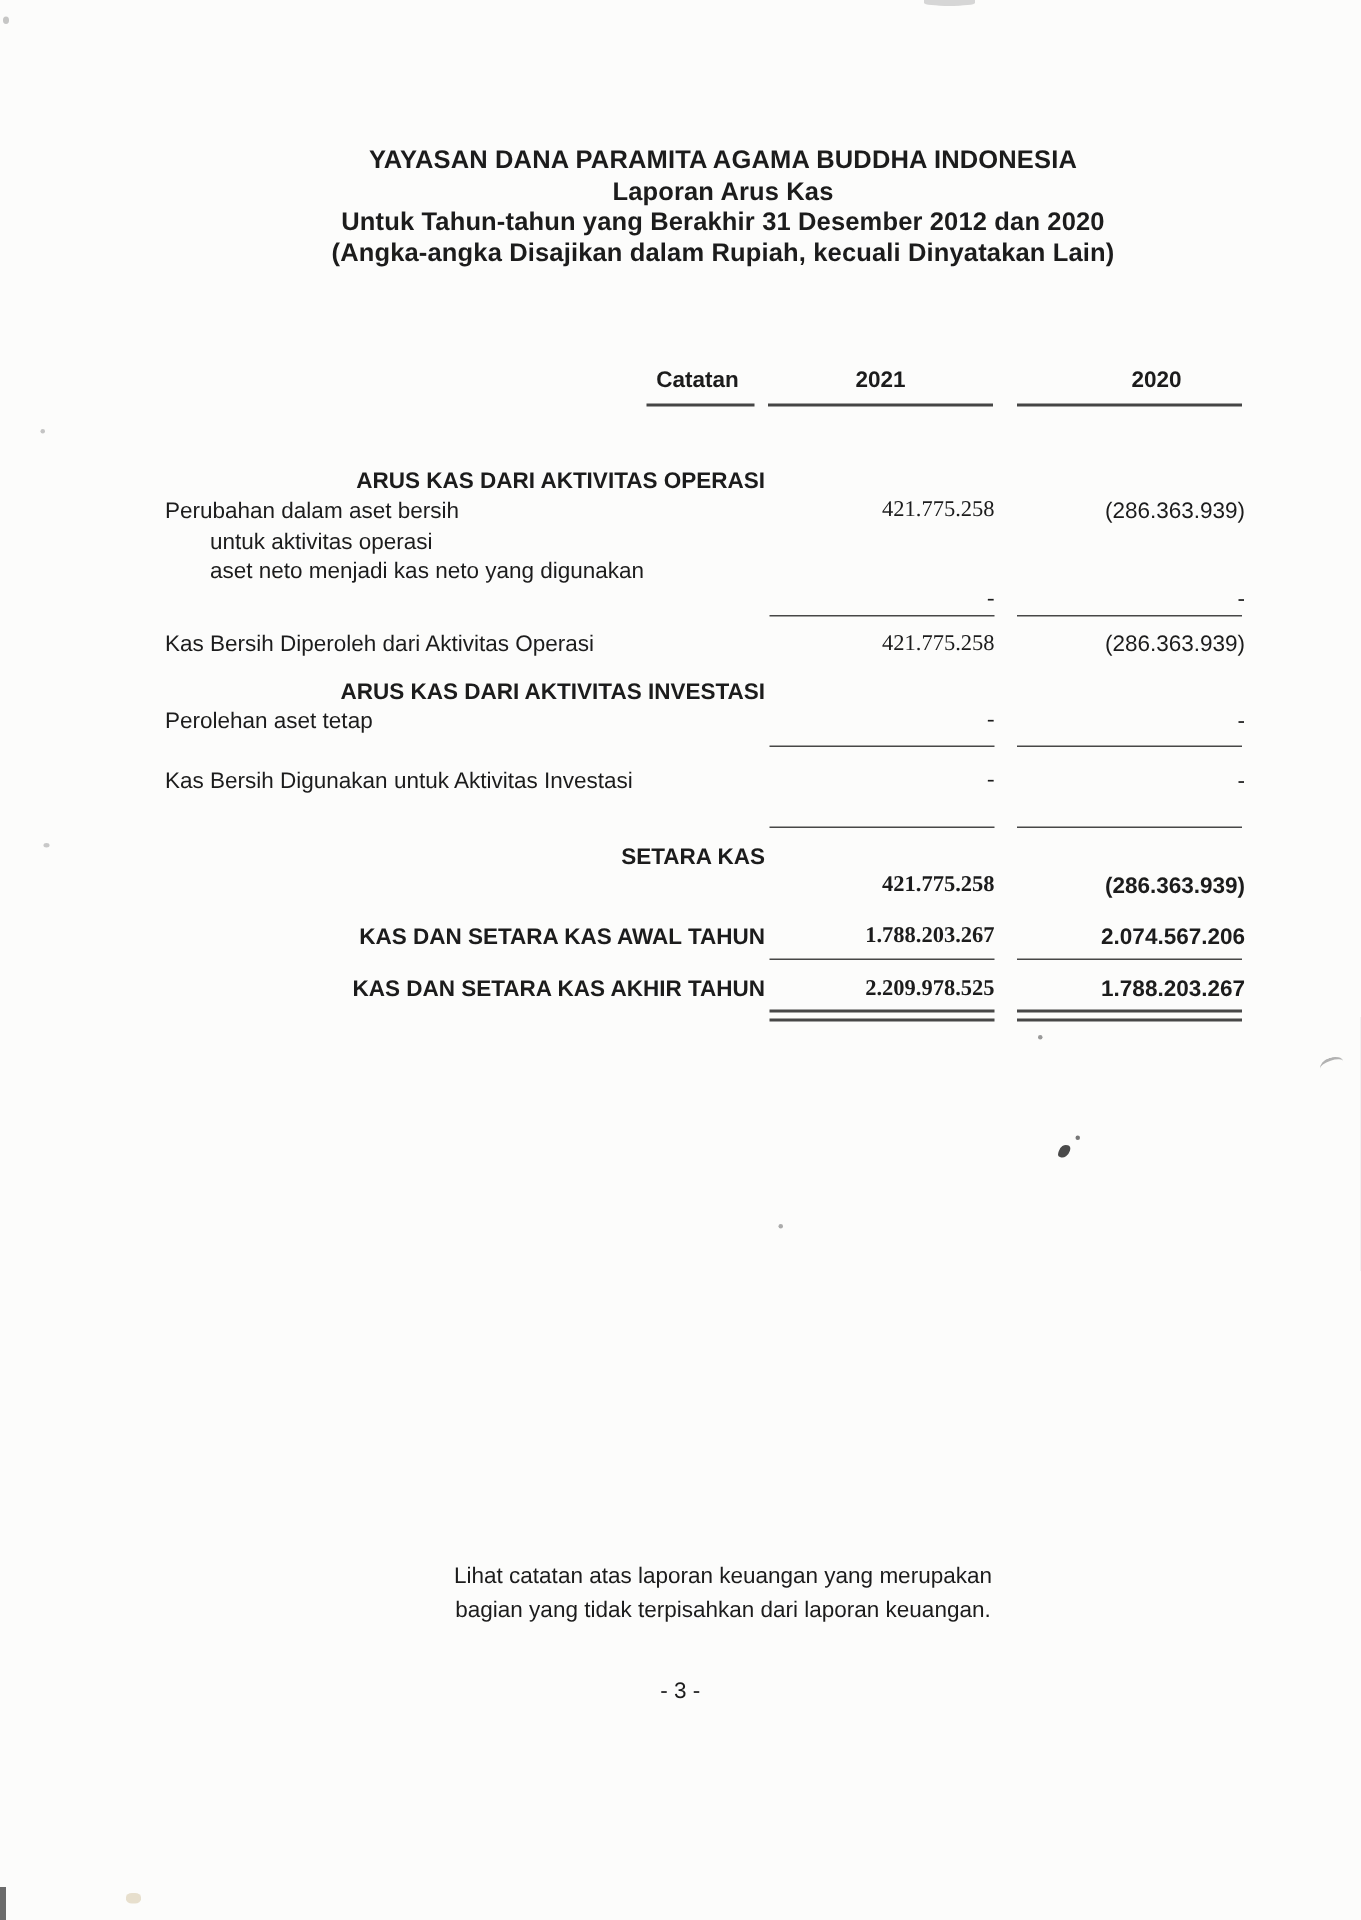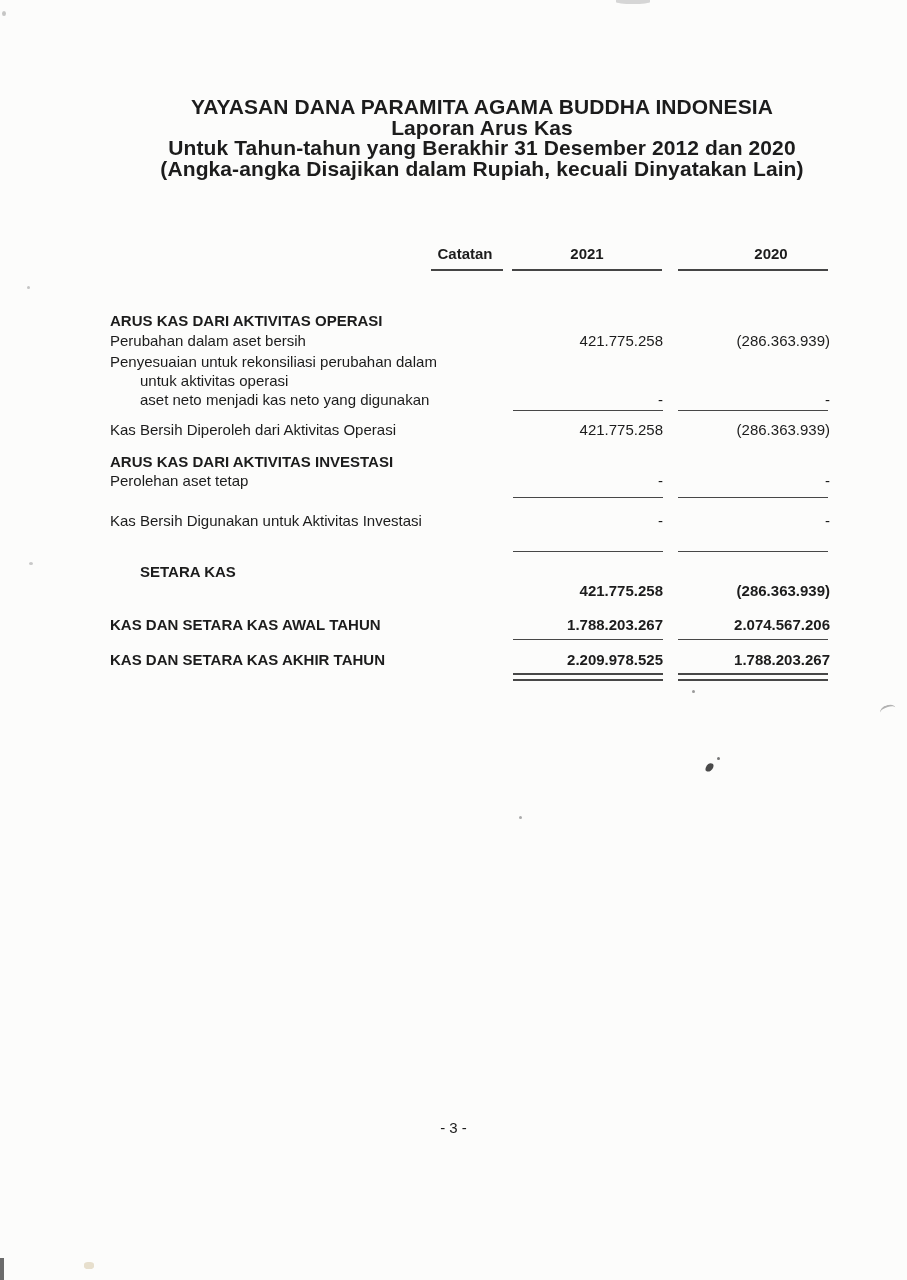--- a/index.html
+++ b/index.html
@@ -9,38 +9,38 @@
     margin:0 auto;
     background:#fcfcfb;
     overflow:hidden;
     font-family:"Liberation Sans","DejaVu Sans",sans-serif;
     color:#1c1c1c;
     -webkit-font-smoothing:antialiased;
   }
   
   .doc-header{
     position:absolute;top:97px;left:57px;width:850px;
-    text-align:center;font-weight:700;font-size:21px;line-height:20.5px;
+    text-align:center;font-weight:700;font-size:17px;line-height:20.5px;
     letter-spacing:.1px;
   }
   
   .colhead{position:absolute;top:245px;font-weight:700;font-size:15px;text-align:center;}
   .colhead.note{left:427px;width:76px;}
   .colhead.y2021{left:512px;width:150px;}
   .colhead.y2020{left:696px;width:150px;}
   .headrule{position:absolute;top:269px;height:0;border-top:2px solid #454545;}
   .headrule.note{left:431px;width:72px;}
   .headrule.y2021{left:512px;width:150px;}
   .headrule.y2020{left:678px;width:150px;}
   
   .row{position:absolute;left:0;width:907px;font-size:15px;line-height:19px;}
   .row-label{position:absolute;left:110px;width:400px;}
   .row-label .indent{padding-left:30px;}
-  .bold{font-weight:700;}
-  .cell-2021{position:absolute;left:480px;width:183px;text-align:right;white-space:nowrap;}
+  .bold{font-weight:700;text-align:right;}
+  .cell-2021{position:absolute;left:480px;width:183px;text-align:right;white-space:nowrap;font-family:Liberation Serif, serif;}
   .cell-2020{position:absolute;left:647px;width:183px;text-align:right;white-space:nowrap;}
   .rule{position:absolute;height:0;border-top:1.8px solid #474747;}
   .rule.c2021{left:513px;width:150px;}
   .rule.c2020{left:678px;width:150px;}
   .dblrule{position:absolute;height:4px;border-top:2px solid #474747;border-bottom:2px solid #474747;}
   .dblrule.c2021{left:513px;width:150px;}
   .dblrule.c2020{left:678px;width:150px;}
   
   .footnote{
     position:absolute;top:1039px;left:57px;width:850px;
@@ -88,21 +88,20 @@
   </div>
 
   <div class="row" style="top:331px">
     <div class="row-label">Perubahan dalam aset bersih</div>
     <div class="cell-2021">421.775.258</div>
     <div class="cell-2020">(286.363.939)</div>
   </div>
 
   <div class="row" style="top:352px">
     <div class="row-label">
-      <div>Penyesuaian untuk rekonsiliasi perubahan dalam</div>
       <div class="indent">untuk aktivitas operasi</div>
       <div class="indent">aset neto menjadi kas neto yang digunakan</div>
     </div>
     <div class="cell-2021" style="top:38px">-</div>
     <div class="cell-2020" style="top:38px">-</div>
   </div>
   <div class="rule c2021" style="top:410px"></div>
   <div class="rule c2020" style="top:410px"></div>
 
   <div class="row" style="top:420px">
@@ -148,20 +147,24 @@
   <div class="rule c2020" style="top:639px"></div>
 
   <div class="row" style="top:650px">
     <div class="row-label bold">KAS DAN SETARA KAS AKHIR TAHUN</div>
     <div class="cell-2021 bold">2.209.978.525</div>
     <div class="cell-2020 bold">1.788.203.267</div>
   </div>
   <div class="dblrule c2021" style="top:673px"></div>
   <div class="dblrule c2020" style="top:673px"></div>
 
+  <div class="footnote">
+    <div>Lihat catatan atas laporan keuangan yang merupakan</div>
+    <div>bagian yang tidak terpisahkan dari laporan keuangan.</div>
+  </div>
   <div class="page-number">- 3 -</div>
 
   <div class="artifact a-top"></div>
   <div class="artifact a-topleft"></div>
   <div class="artifact a-squiggle"></div>
   <div class="artifact a-comma"></div>
   <div class="artifact a-comma-dot"></div>
   <div class="artifact a-dot1"></div>
   <div class="artifact a-dot2"></div>
   <div class="artifact a-speck1"></div>

